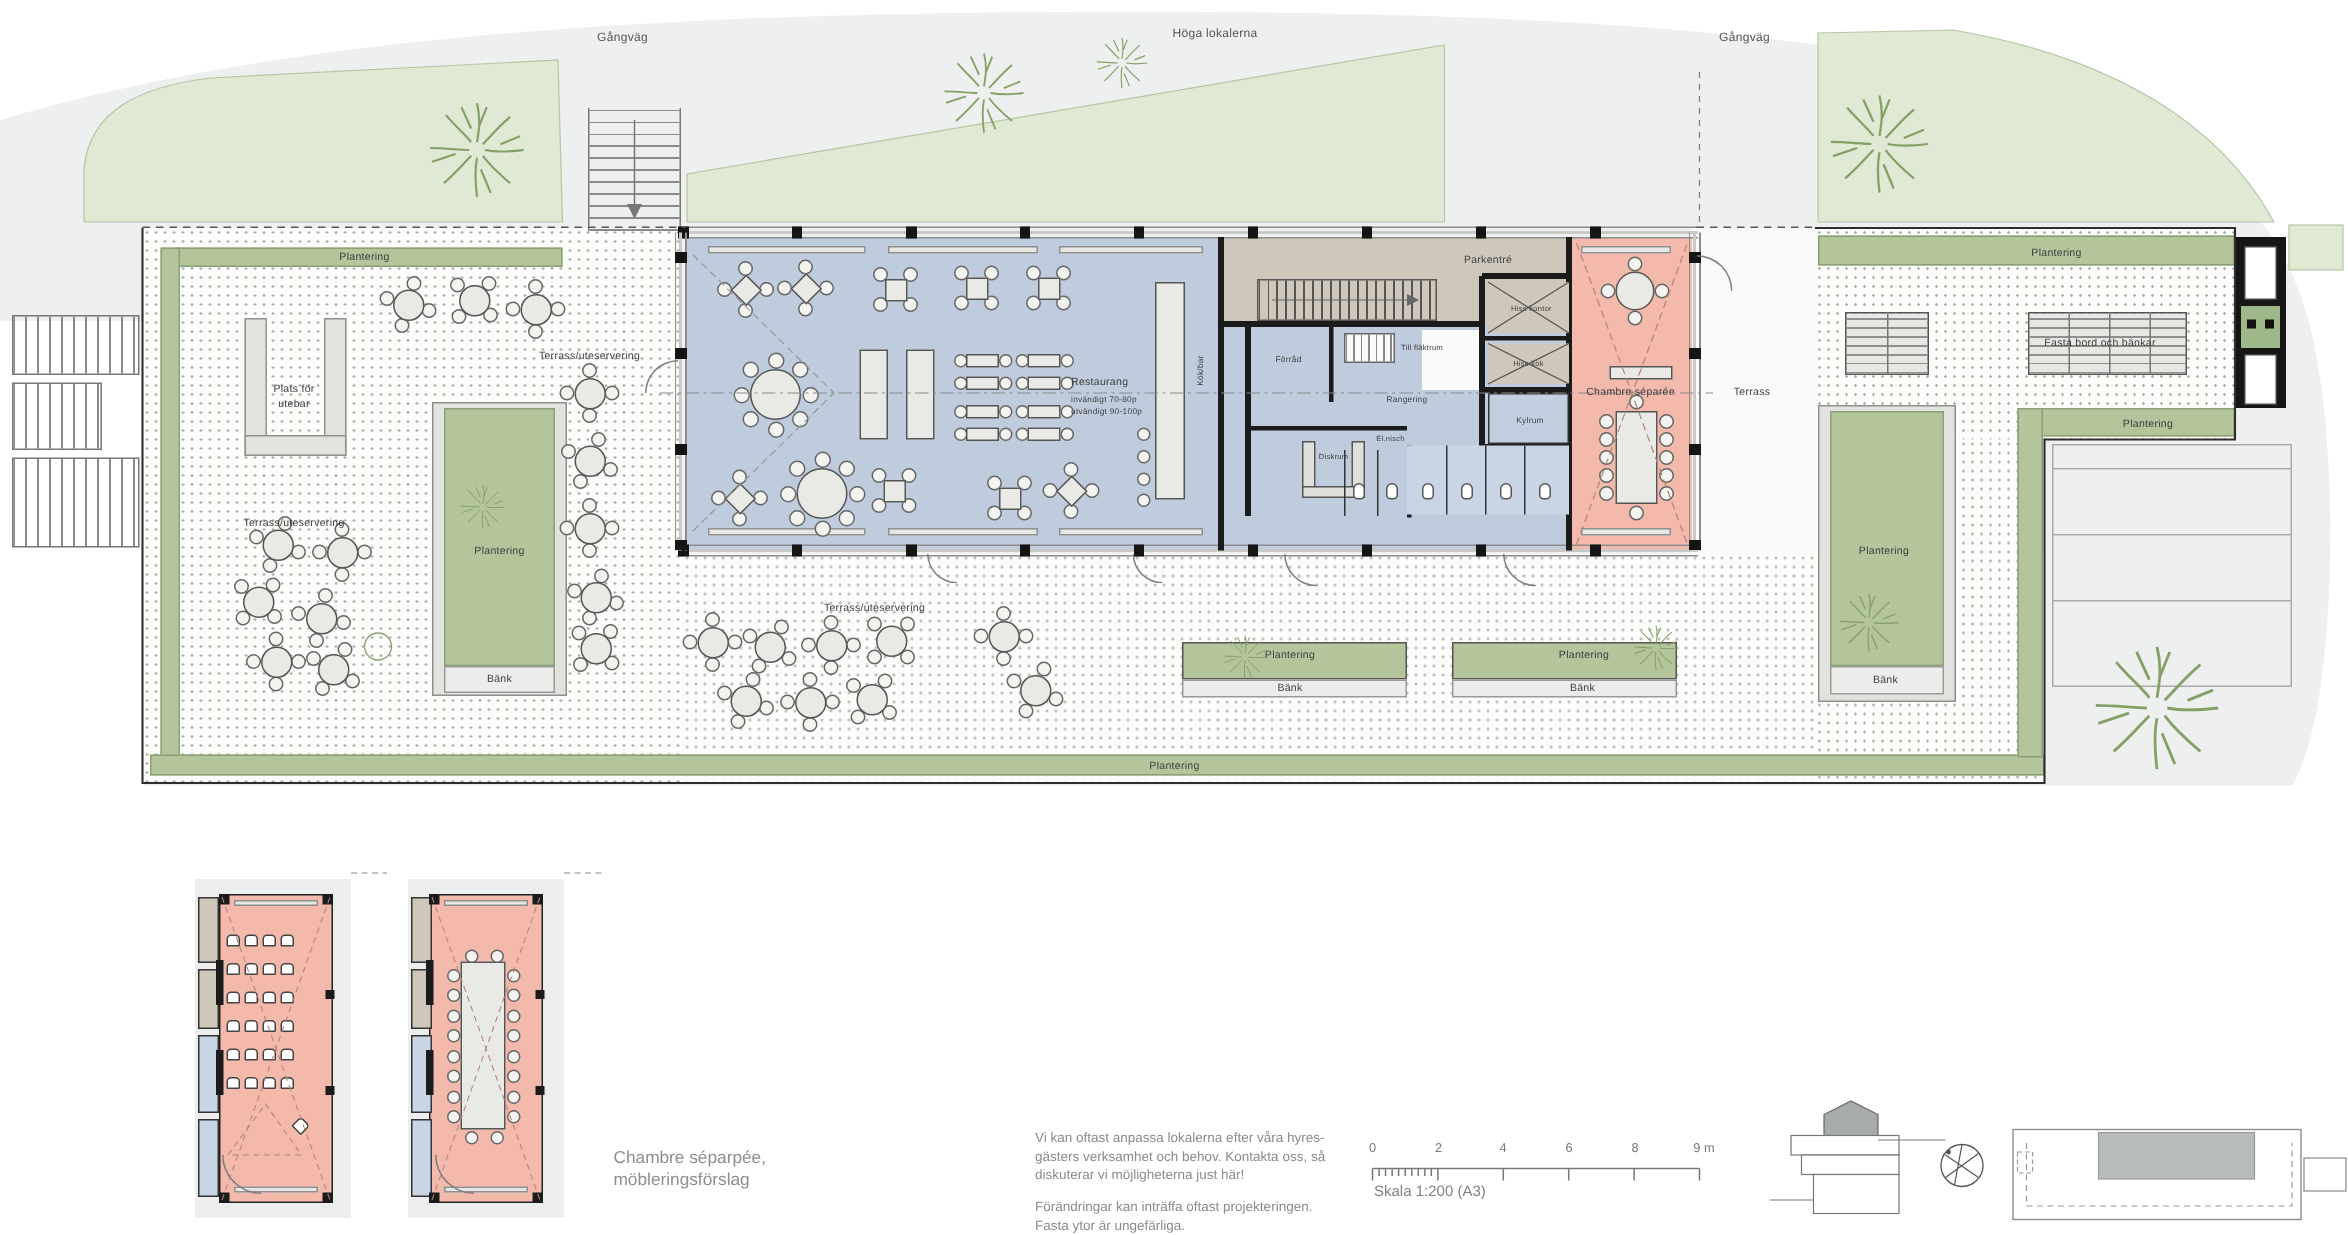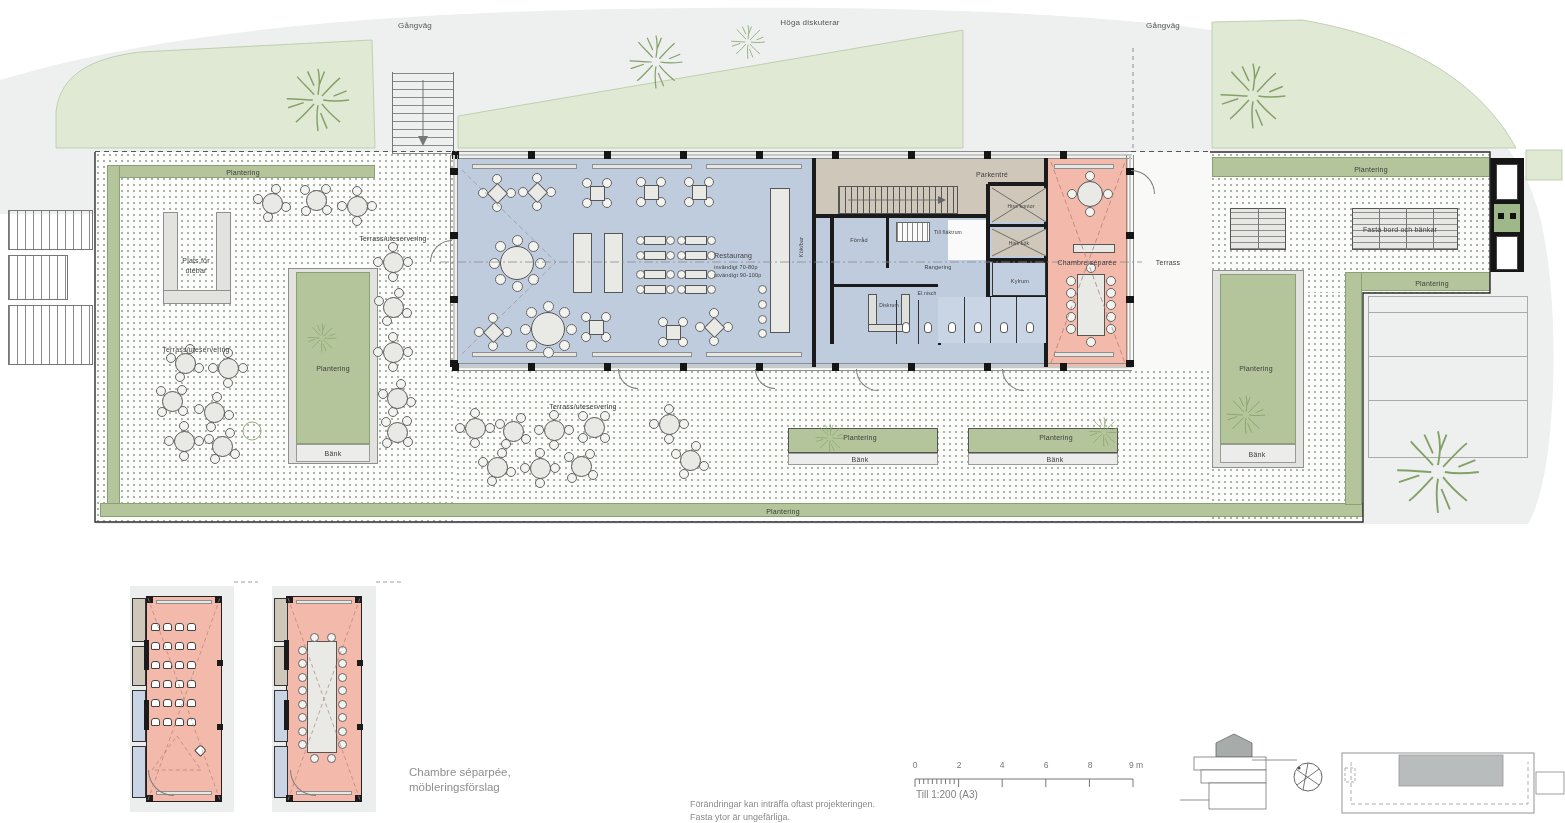--- a/index.html
+++ b/index.html
@@ -227,21 +227,21 @@
   <div class="abs" style="left:274px;top:646px;width:14px;height:40px;background:#cfc8ba;border:1px solid #333;z-index:2"></div>
   <div class="abs" style="left:274px;top:690px;width:14px;height:52px;background:#c9d5e4;border:1px solid #333;z-index:2"></div>
   <div class="abs" style="left:274px;top:746px;width:14px;height:52px;background:#c9d5e4;border:1px solid #333;z-index:2"></div>
 
   <div class="sill" style="left:156px;top:600px;width:56px;height:4px"></div>
   <div class="sill" style="left:156px;top:791px;width:56px;height:4px"></div>
   <div class="sill" style="left:296px;top:600px;width:56px;height:4px"></div>
   <div class="sill" style="left:296px;top:791px;width:56px;height:4px"></div>
 
   <div class="lbl lg" style="left:415px;top:25px">Gångväg</div>
-  <div class="lbl lg" style="left:810px;top:22px">Höga diskuterar</div>
+  <div class="lbl lg" style="left:810px;top:22px">Höga lokalerna</div>
   <div class="lbl lg" style="left:1163px;top:25px">Gångväg</div>
   <div class="lbl" style="left:243px;top:172px">Plantering</div>
   <div class="lbl" style="left:196px;top:260px">Plats för</div>
   <div class="lbl" style="left:196px;top:270px">utebar</div>
   <div class="lbl" style="left:393px;top:238px">Terrass/uteservering</div>
   <div class="lbl" style="left:196px;top:349px">Terrass/uteservering</div>
   <div class="lbl" style="left:333px;top:368px">Plantering</div>
   <div class="lbl" style="left:333px;top:453px">Bänk</div>
   <div class="lbl" style="left:583px;top:406px">Terrass/uteservering</div>
   <div class="lbl left" style="left:714px;top:255px">Restaurang</div>
@@ -267,32 +267,37 @@
   <div class="lbl" style="left:860px;top:437px">Plantering</div>
   <div class="lbl" style="left:860px;top:459px">Bänk</div>
   <div class="lbl" style="left:1056px;top:437px">Plantering</div>
   <div class="lbl" style="left:1055px;top:459px">Bänk</div>
   <div class="lbl" style="left:783px;top:511px">Plantering</div>
 
   <div class="caption" style="left:409px;top:765px">
     <div>Chambre séparpée,</div>
     <div>möbleringsförslag</div>
   </div>
+  <div class="note" style="left:690px;top:752px">
+    <div>Vi kan oftast anpassa lokalerna efter våra hyres-</div>
+    <div>gästers verksamhet och behov. Kontakta oss, så</div>
+    <div>diskuterar vi möjligheterna just här!</div>
+  </div>
   <div class="note" style="left:690px;top:798px">
     <div>Förändringar kan inträffa oftast projekteringen.</div>
     <div>Fasta ytor är ungefärliga.</div>
   </div>
 
   <div class="ticknum" style="left:915px;top:760px">0</div>
   <div class="ticknum" style="left:959px;top:760px">2</div>
   <div class="ticknum" style="left:1002px;top:760px">4</div>
   <div class="ticknum" style="left:1046px;top:760px">6</div>
   <div class="ticknum" style="left:1090px;top:760px">8</div>
   <div class="ticknum" style="left:1136px;top:760px">9 m</div>
-  <div class="note" style="left:916px;top:789px;font-size:10px;color:#808080">Till 1:200 (A3)</div>
+  <div class="note" style="left:916px;top:789px;font-size:10px;color:#808080">Skala 1:200 (A3)</div>
 
   <svg class="layer" width="1565" height="823" style="z-index:5">
     <defs>
       <g id="tree">
         <path d="M0,-24 C2,-16 1,-10 0,-4 M5,-22 L1,-12 M17,-17 C11,-12 7,-7 3,-3 M22,-7 L12,-3
                  M24,0 C16,1 9,1 4,0 M17,17 C11,12 6,7 3,3 M7,22 L2,10 M0,24 C-1,16 -1,9 0,4
                  M-17,17 C-11,12 -7,7 -3,3 M-23,6 L-11,2 M-24,-1 C-16,-1 -9,0 -4,0
                  M-16,-18 C-11,-12 -6,-8 -3,-4 M-8,-22 L-3,-11" fill="none" stroke="#84a066" stroke-width="1.1"></path>
       </g>
     </defs>

